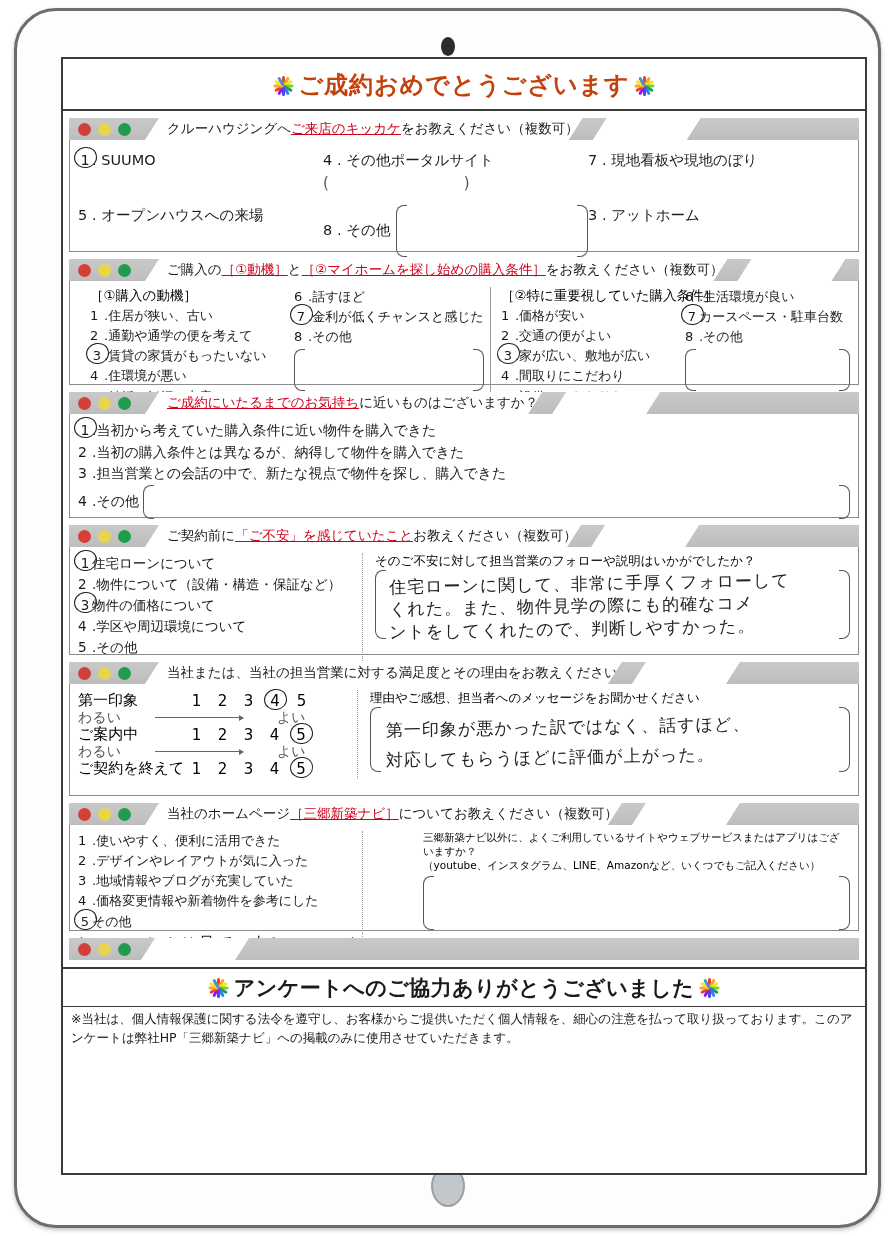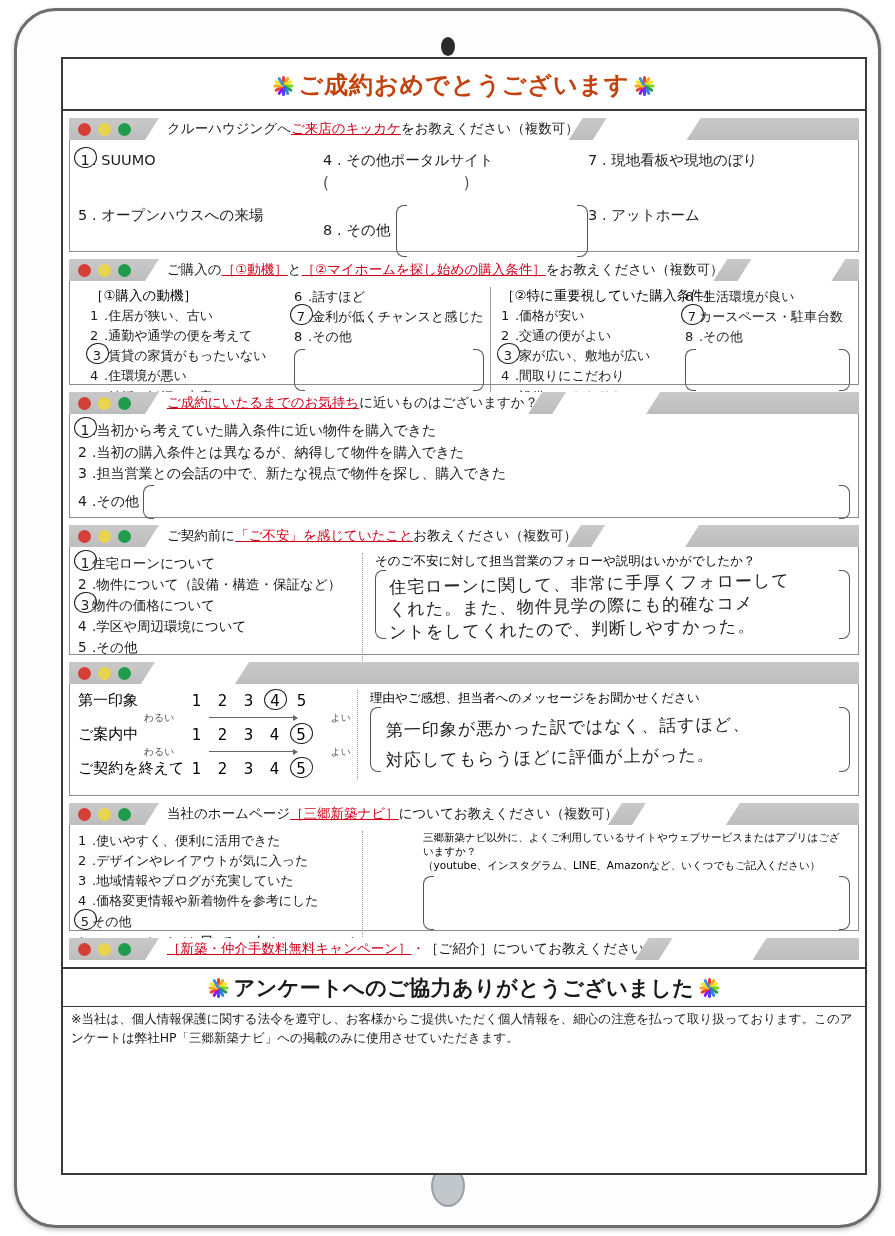--- a/index.html
+++ b/index.html
@@ -172,22 +172,22 @@
 
   
   .s5 { display: flex; }
   .s5left { width: 280px; border-right: 1px dotted #999; }
   .s5right { flex: 1; padding-left: 12px; }
   .rate-row { display: flex; align-items: center; font-size: 15px; padding: 1px 0; }
   .rate-label { width: 112px; white-space: nowrap; }
   .rate-nums { display: flex; gap: 13px; align-items: center; }
   .rate-nums span { width: 13px; text-align: center; }
   .arrowline {
-    display: flex; align-items: center; justify-content: flex-end;
-    font-size: 10px; color: #555; padding-right: 6px; height: 13px; gap: 32px;
+    display: flex; align-items: center; 
+    font-size: 14px; color: #555; padding-right: 6px; height: 13px; gap: 32px;
   }
   .arrowline .bar { display:inline-block; width: 88px; height: 1px; background:#666; margin: 0 2px; position: relative;}
   .arrowline .bar::after{content:"";position:absolute;right:-1px;top:-2.5px;border-left:5px solid #666;border-top:3px solid transparent;border-bottom:3px solid transparent;}
 
   
   .s6 { display: flex; gap: 48px; }
   .s6left { width: 285px; border-right: 1px dotted #999; padding-right: 6px;}
   .s6right { flex: 1; padding-left: 12px; }
 
   
@@ -366,20 +366,21 @@
       </div>
     </div>
 
     <div class="section">
       <div class="sec-head">
         <div class="dots">
           <div class="dot" style="background: rgb(212, 63, 56);"></div>
           <div class="dot" style="background: rgb(232, 212, 77);"></div>
           <div class="dot" style="background: rgb(31, 156, 77);"></div>
         </div>
+        <div class="head-label">当社または、当社の担当営業に対する満足度とその理由をお教えください</div>
         <div class="head-tab"></div>
       </div>
       <div class="sec-body" style="height:112px;">
         <div class="s5">
           <div class="s5left">
             <div class="rate-row">
               <div class="rate-label">第一印象</div>
               <div class="rate-nums">
                 <span>1</span>
                 <span>2</span>
@@ -467,26 +468,20 @@
       </div>
     </div>
 
     <div class="section">
       <div class="sec-head">
         <div class="dots">
           <div class="dot" style="background: rgb(212, 63, 56);"></div>
           <div class="dot" style="background: rgb(232, 212, 77);"></div>
           <div class="dot" style="background: rgb(31, 156, 77);"></div>
         </div>
-        <div class="head-label">
-          <span class="redu">［新築・仲介手数料無料キャンペーン］</span>
-            <span class="red">・</span>
-            <span>［ご紹介］</span>
-            <span>についてお教えください</span>
-        </div>
         <div class="head-tab"></div>
       </div>
     </div>
 
     <div class="footer-title" style="margin-top:7px;">
       <span class="flower"><i style="background: rgb(232, 64, 42); transform: rotate(0deg);"></i><i style="background: rgb(245, 166, 35); transform: rotate(30deg);"></i><i style="background: rgb(248, 231, 28); transform: rotate(60deg);"></i><i style="background: rgb(126, 211, 33); transform: rotate(90deg);"></i><i style="background: rgb(31, 156, 77); transform: rotate(120deg);"></i><i style="background: rgb(47, 128, 237); transform: rotate(150deg);"></i><i style="background: rgb(74, 74, 232); transform: rotate(180deg);"></i><i style="background: rgb(144, 19, 254); transform: rotate(210deg);"></i><i style="background: rgb(232, 64, 42); transform: rotate(240deg);"></i><i style="background: rgb(245, 166, 35); transform: rotate(270deg);"></i><i style="background: rgb(248, 231, 28); transform: rotate(300deg);"></i><i style="background: rgb(74, 144, 217); transform: rotate(330deg);"></i></span><span>アンケートへのご協力ありがとうございました</span><span class="flower"><i style="background: rgb(232, 64, 42); transform: rotate(0deg);"></i><i style="background: rgb(245, 166, 35); transform: rotate(30deg);"></i><i style="background: rgb(248, 231, 28); transform: rotate(60deg);"></i><i style="background: rgb(126, 211, 33); transform: rotate(90deg);"></i><i style="background: rgb(31, 156, 77); transform: rotate(120deg);"></i><i style="background: rgb(47, 128, 237); transform: rotate(150deg);"></i><i style="background: rgb(74, 74, 232); transform: rotate(180deg);"></i><i style="background: rgb(144, 19, 254); transform: rotate(210deg);"></i><i style="background: rgb(232, 64, 42); transform: rotate(240deg);"></i><i style="background: rgb(245, 166, 35); transform: rotate(270deg);"></i><i style="background: rgb(248, 231, 28); transform: rotate(300deg);"></i><i style="background: rgb(74, 144, 217); transform: rotate(330deg);"></i></span>
     </div>
 
     <div class="note">※当社は、個人情報保護に関する法令を遵守し、お客様からご提供いただく個人情報を、細心の注意を払って取り扱っております。このアンケートは弊社HP「三郷新築ナビ」への掲載のみに使用させていただきます。</div>
   </div>

